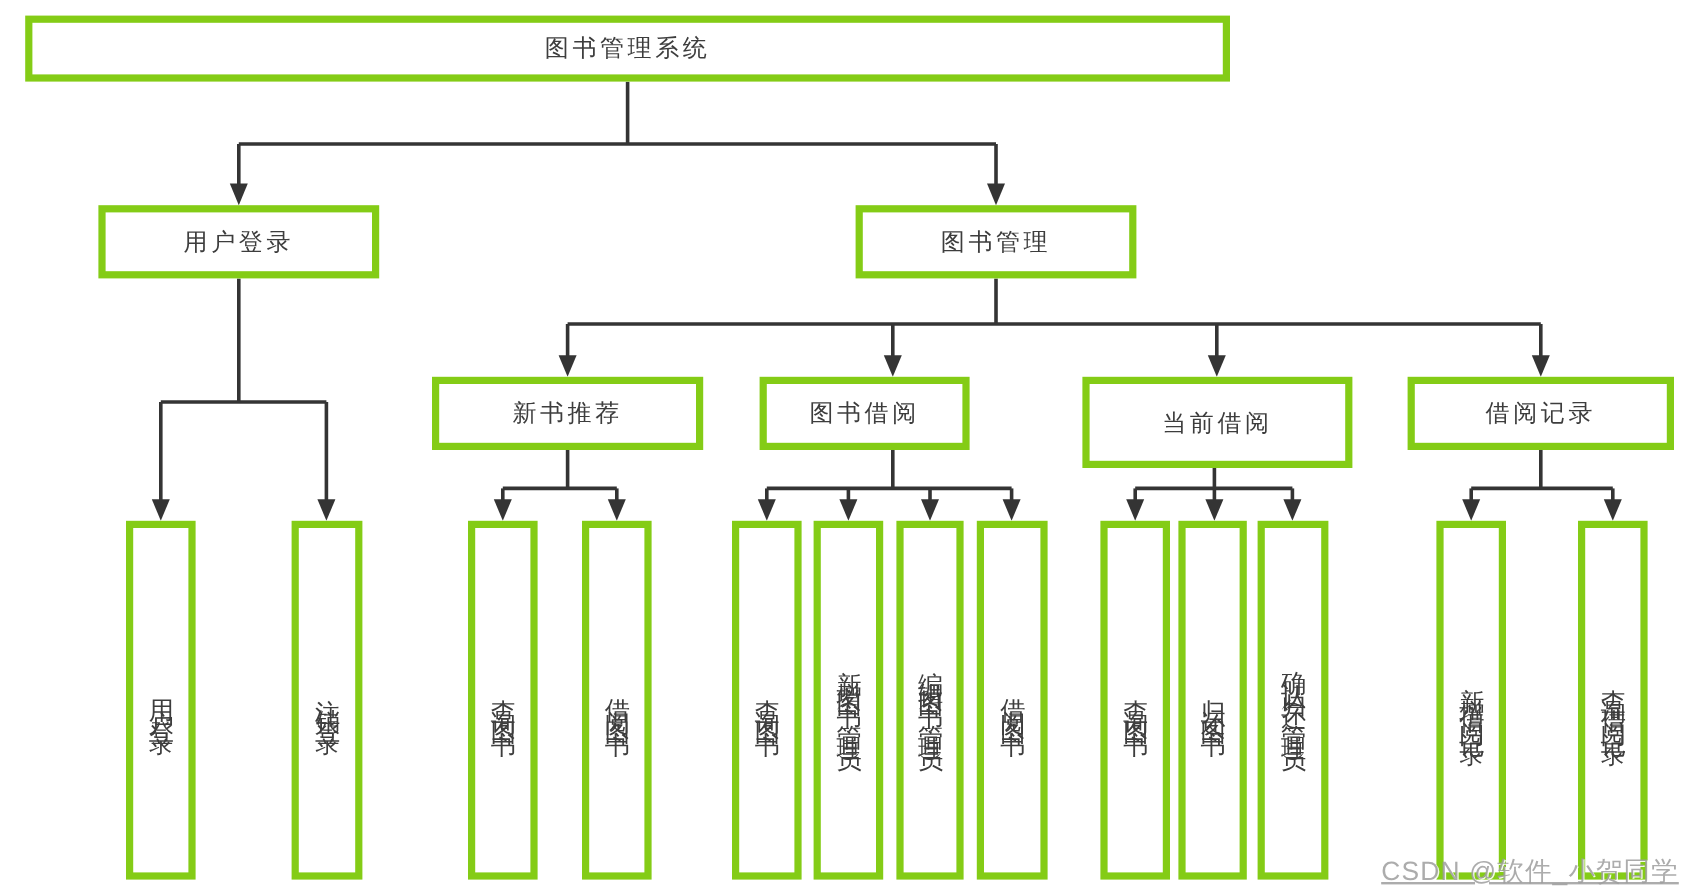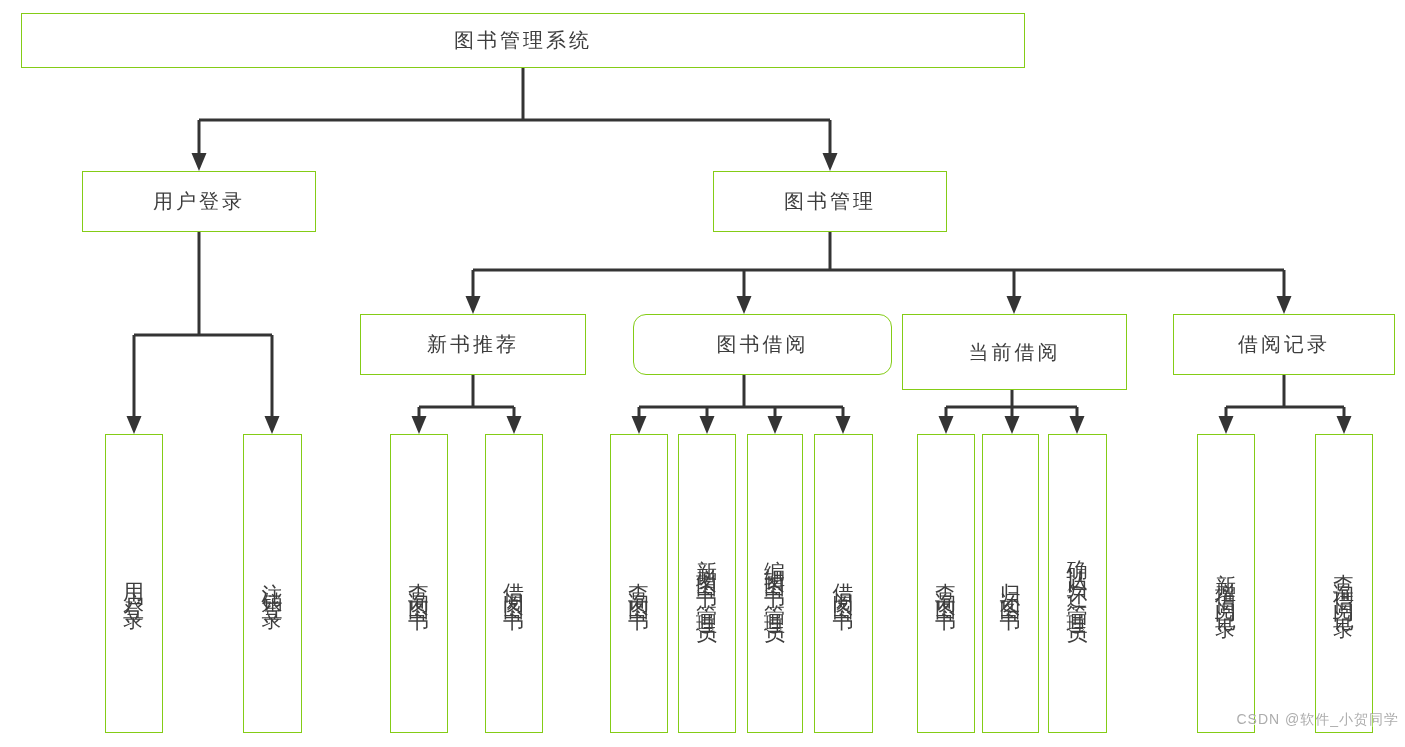--- a/index.html
+++ b/index.html
@@ -16,21 +16,21 @@
     position: absolute;
     left: 0; top: 0;
     width: 1405px; height: 747px;
     z-index: 1;
   }
   .connectors line { stroke: #343434; stroke-width: 3; }
   .connectors polygon { fill: #343434; }
   .box {
     position: absolute;
     background: #ffffff;
-    border: 1px solid #84cc16;
+    border: 6px solid #84cc16;
     display: flex;
     align-items: center;
     justify-content: center;
     color: #3d3d3d;
     font-size: 20px;
     letter-spacing: 3px;
     z-index: 2;
     white-space: nowrap;
   }
   .vbox {
@@ -39,24 +39,25 @@
     font-size: 21px;
     letter-spacing: 9px;
     line-height: 1;
     white-space: normal;
   }
   .watermark {
     position: absolute;
     right: 6px;
     top: 711px;
     z-index: 5;
-    font-size: 14px;
+    font-size: 22px;
     letter-spacing: 1px;
     color: rgba(158, 158, 158, 0.85);
     text-shadow: 1px 1px 0 rgba(255,255,255,0.9);
+    text-decoration: underline;
   }
 </style>
 </head>
 <body>
 
 <div class="canvas">
 
   <svg class="connectors" viewBox="0 0 1405 747" xmlns="http://www.w3.org/2000/svg">
 
     <g>
@@ -132,21 +133,21 @@
       <polygon points="1336.5,416 1351.5,416 1344,434"></polygon>
     </g>
   </svg>
 
   <div class="box" style="left:21px; top:13px; width:1004px; height:55px;">图书管理系统</div>
 
   <div class="box" style="left:82px; top:171px; width:234px; height:61px;">用户登录</div>
   <div class="box" style="left:713px; top:171px; width:234px; height:61px;">图书管理</div>
 
   <div class="box" style="left:360px; top:314px; width:226px; height:61px;">新书推荐</div>
-  <div class="box" style="left:633px; top:314px; width:259px; height:61px;border-radius:13px;">图书借阅</div>
+  <div class="box" style="left:633px; top:314px; width:175px; height:61px;">图书借阅</div>
   <div class="box" style="left:902px; top:314px; width:225px; height:76px;">当前借阅</div>
   <div class="box" style="left:1173px; top:314px; width:222px; height:61px;">借阅记录</div>
 
   <div class="box vbox" style="left:105px; top:434px; width:58px; height:299px;">用户登录</div>
   <div class="box vbox" style="left:243px; top:434px; width:59px; height:299px;">注销登录</div>
 
   <div class="box vbox" style="left:390px; top:434px; width:58px; height:299px;">查询图书</div>
   <div class="box vbox" style="left:485px; top:434px; width:58px; height:299px;">借阅图书</div>
 
   <div class="box vbox" style="left:610px; top:434px; width:58px; height:299px;">查询图书</div>

